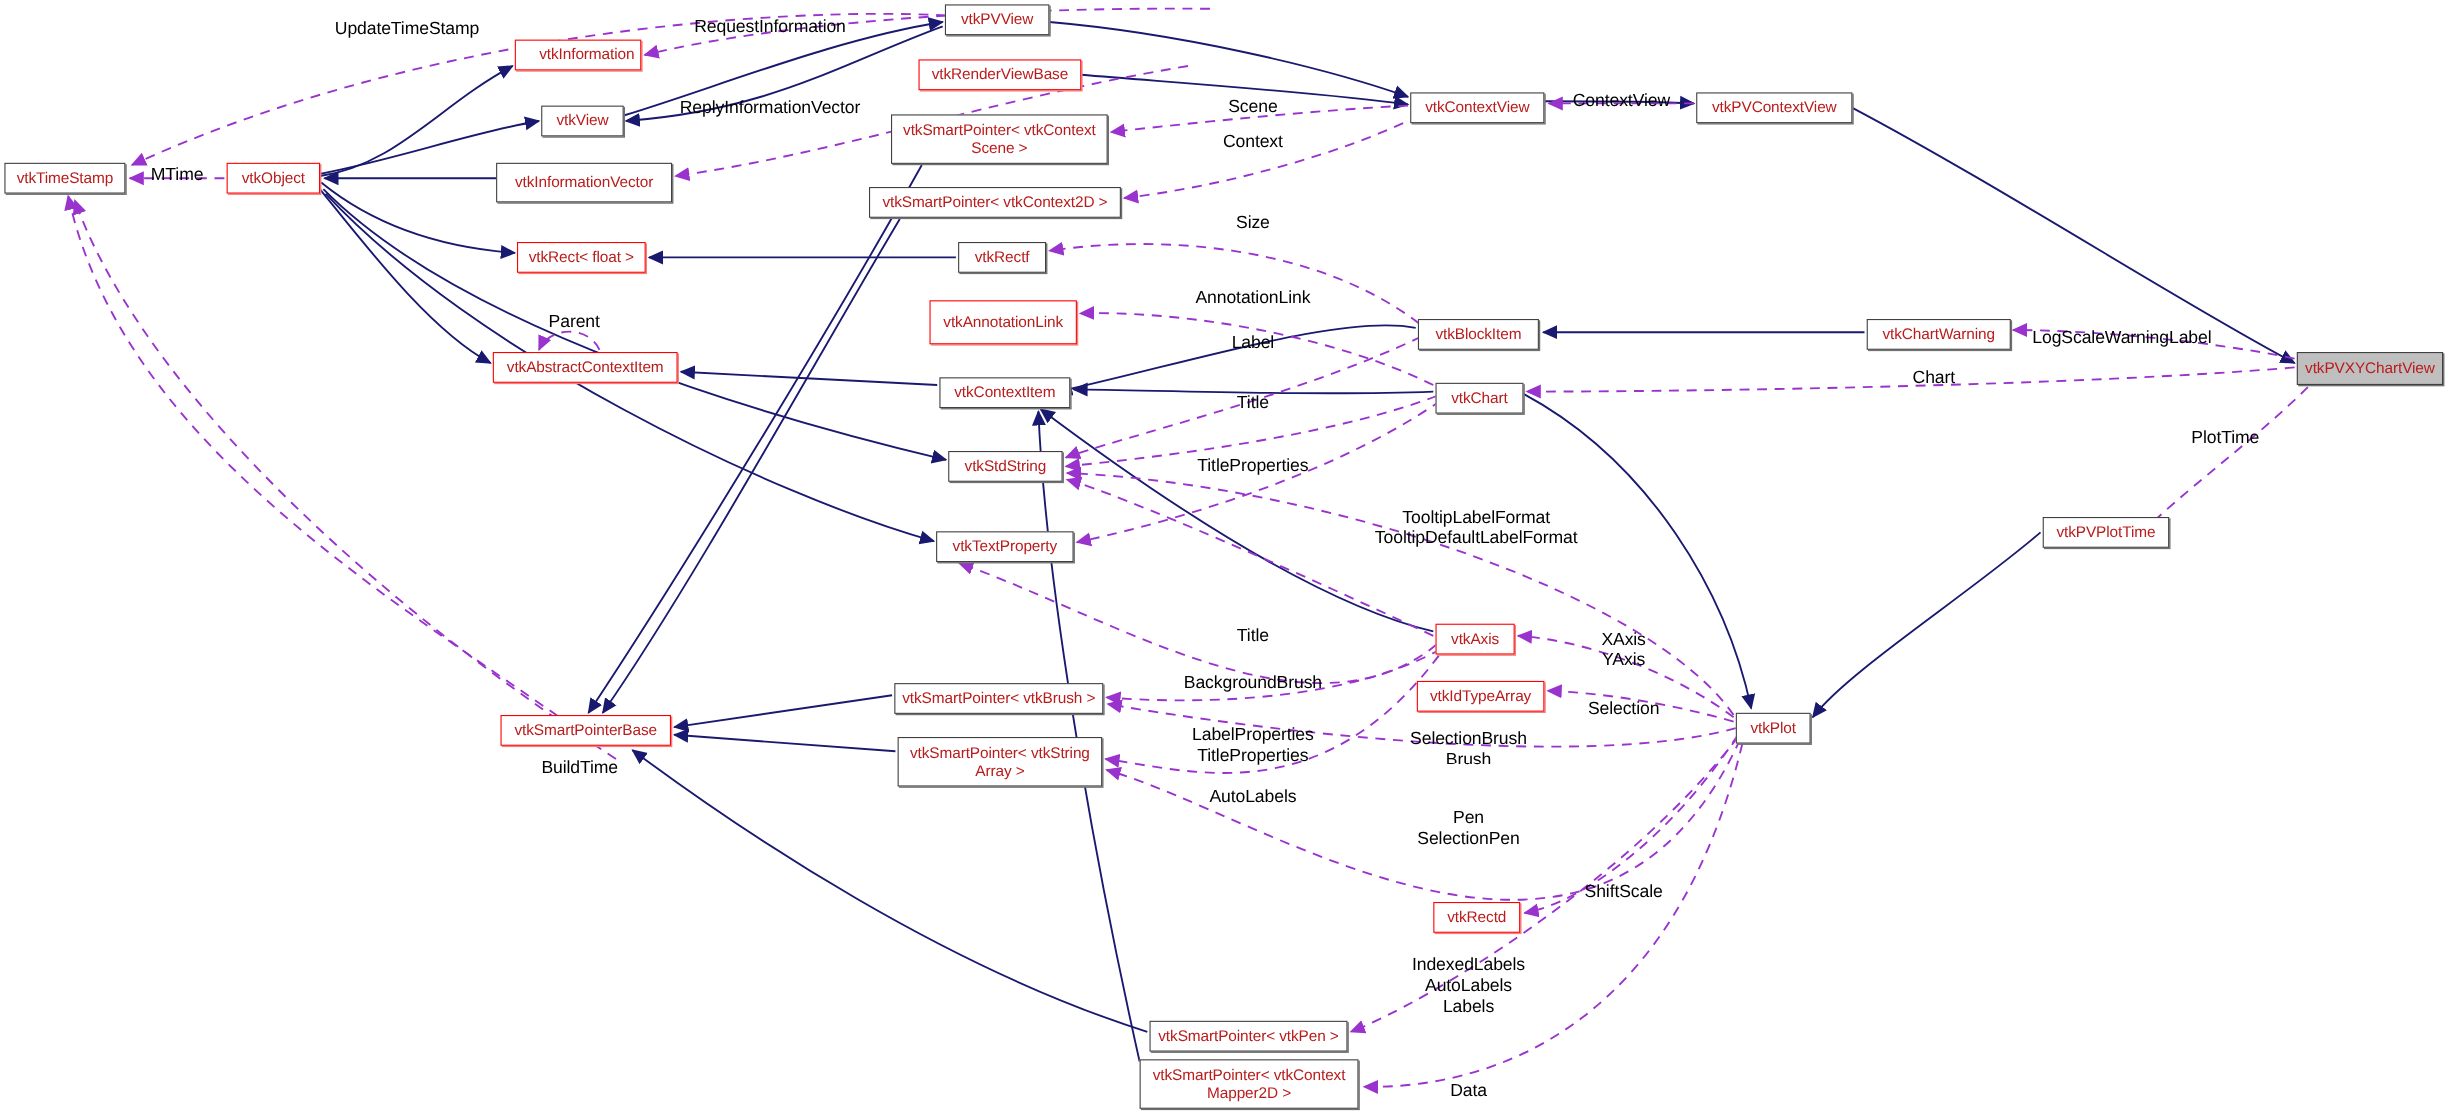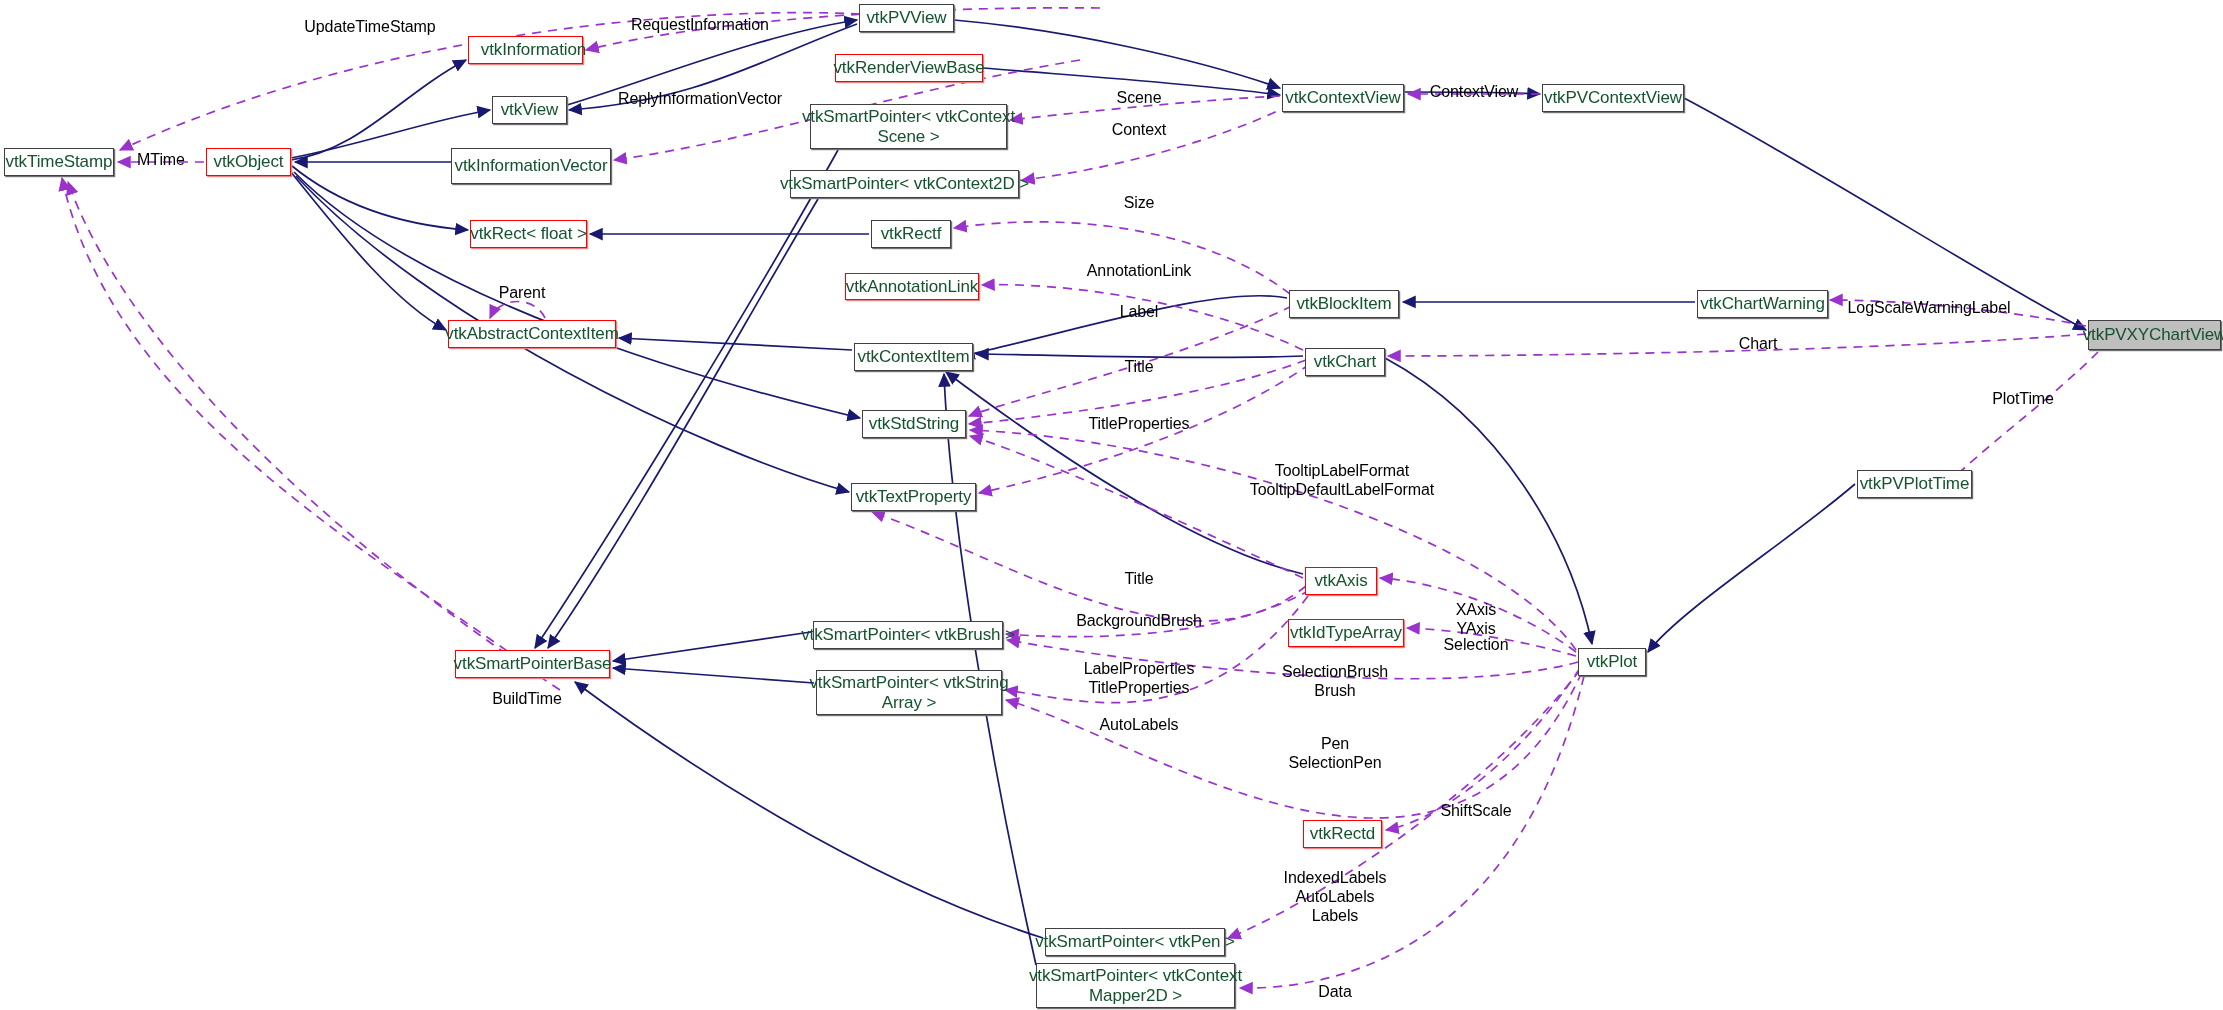--- a/index.html
+++ b/index.html
@@ -21,22 +21,22 @@
     top: 0;
     width: 2223px;
     height: 1010px;
     pointer-events: none;
   }
   .node {
     position: absolute;
     box-sizing: border-box;
     background: #ffffff;
     border: 1px solid #404040;
-    color: #14532d;
-    font-size: 17px;
+    color: #b91c1c;
+    font-size: 14px;
     line-height: 1.12;
     display: flex;
     align-items: center;
     justify-content: center;
     text-align: center;
     white-space: pre;
     letter-spacing: -0.1px;
     box-shadow: 1.2px 1.2px 0 0 #707070;
   }
   .node.red {
@@ -200,21 +200,21 @@
   <div class="node normal" style="left:492px; top:96px;  width:75px;  height:28px;">vtkView</div>
   <div class="node normal" style="left:451px; top:148px; width:160px; height:36px;">vtkInformationVector</div>
   <div class="node red" style="left:470px; top:220px; width:117px; height:28px;">vtkRect&lt; float &gt;</div>
   <div class="node red" style="left:448px; top:320px; width:168px; height:28px;">vtkAbstractContextItem</div>
   <div class="node normal" style="left:859px; top:4px;   width:95px;  height:28px;">vtkPVView</div>
   <div class="node red" style="left:835px; top:54px;  width:148px; height:28px;">vtkRenderViewBase</div>
   <div class="node normal" style="left:810px; top:104px; width:197px; height:45px;">vtkSmartPointer&lt; vtkContext
 Scene &gt;</div>
   <div class="node normal" style="left:790px; top:170px; width:229px; height:28px;">vtkSmartPointer&lt; vtkContext2D &gt;</div>
   <div class="node normal" style="left:871px; top:220px; width:80px;  height:28px;">vtkRectf</div>
-  <div class="node red" style="left:845px; top:273px; width:134px; height:27px;">vtkAnnotationLink</div>
+  <div class="node red" style="left:845px; top:273px; width:134px; height:40px;">vtkAnnotationLink</div>
   <div class="node normal" style="left:854px; top:343px; width:119px; height:28px;">vtkContextItem</div>
   <div class="node normal" style="left:862px; top:410px; width:104px; height:28px;">vtkStdString</div>
   <div class="node normal" style="left:851px; top:483px; width:125px; height:28px;">vtkTextProperty</div>
   <div class="node normal" style="left:813px; top:621px; width:190px; height:28px;">vtkSmartPointer&lt; vtkBrush &gt;</div>
   <div class="node normal" style="left:816px; top:670px; width:186px; height:45px;">vtkSmartPointer&lt; vtkString
 Array &gt;</div>
   <div class="node red" style="left:455px; top:650px; width:155px; height:28px;">vtkSmartPointerBase</div>
   <div class="node normal" style="left:1045px;top:928px; width:180px; height:28px;">vtkSmartPointer&lt; vtkPen &gt;</div>
   <div class="node normal" style="left:1036px;top:963px; width:199px; height:45px;">vtkSmartPointer&lt; vtkContext
 Mapper2D &gt;</div>
@@ -242,21 +242,21 @@
   <div class="edge-label" style="left:1139px; top:303px;">Label</div>
   <div class="edge-label" style="left:522px;  top:284px;">Parent</div>
   <div class="edge-label" style="left:1139px; top:358px;">Title</div>
   <div class="edge-label" style="left:1139px; top:415px;">TitleProperties</div>
   <div class="edge-label" style="left:1929px; top:299px;">LogScaleWarningLabel</div>
   <div class="edge-label" style="left:1758px; top:335px;">Chart</div>
   <div class="edge-label" style="left:2023px; top:390px;">PlotTime</div>
   <div class="edge-label" style="left:1342px; top:462px;">TooltipLabelFormat
 TooltipDefaultLabelFormat</div>
   <div class="edge-label" style="left:1139px; top:570px;">Title</div>
-  <div class="edge-label" style="left:1476px; top:601px;">XAxis
+  <div class="edge-label" style="left:1476px; top:573px;">XAxis
 YAxis</div>
   <div class="edge-label" style="left:1139px; top:612px;">BackgroundBrush</div>
   <div class="edge-label" style="left:1476px; top:636px;">Selection</div>
   <div class="edge-label" style="left:527px;  top:690px;">BuildTime</div>
   <div class="edge-label" style="left:1139px; top:660px;">LabelProperties
 TitleProperties</div>
   <div class="edge-label" style="left:1335px; top:663px;">SelectionBrush
 Brush</div>
   <div class="edge-label" style="left:1139px; top:716px;">AutoLabels</div>
   <div class="edge-label" style="left:1335px; top:735px;">Pen

